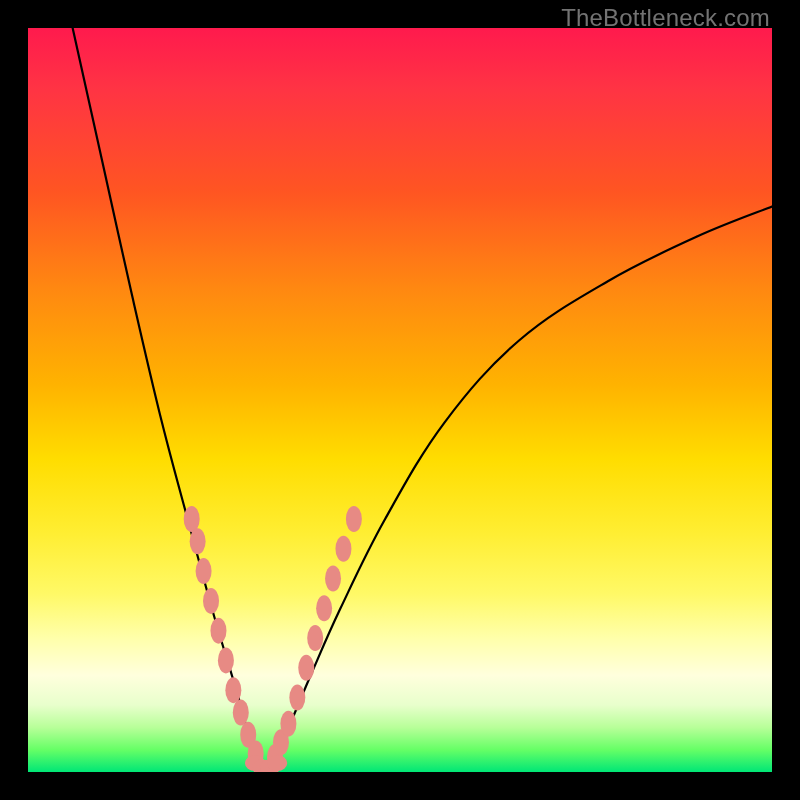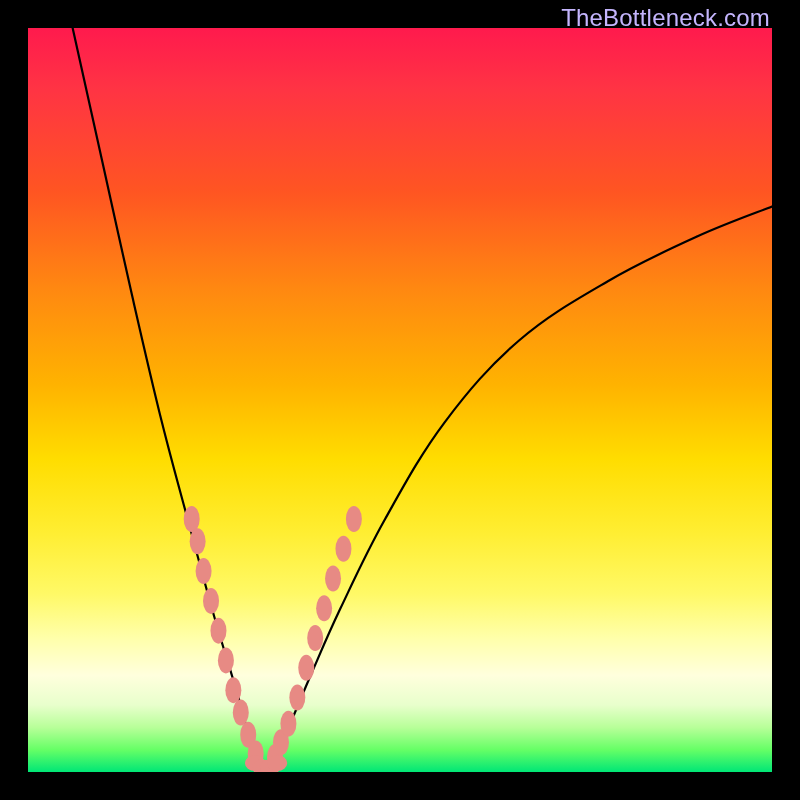--- a/index.html
+++ b/index.html
@@ -43,21 +43,21 @@
   svg.curves {
     position: absolute;
     inset: 0;
     width: 100%;
     height: 100%;
   }
   .watermark {
     position: absolute;
     top: 4px;
     right: 30px;
-    color: #c4b5fd;
+    color: #737373;
     font-size: 24px;
     font-weight: 500;
     letter-spacing: 0.2px;
     z-index: 10;
   }
 </style>
 </head>
 <body>
 
 <div class="watermark">TheBottleneck.com</div>

